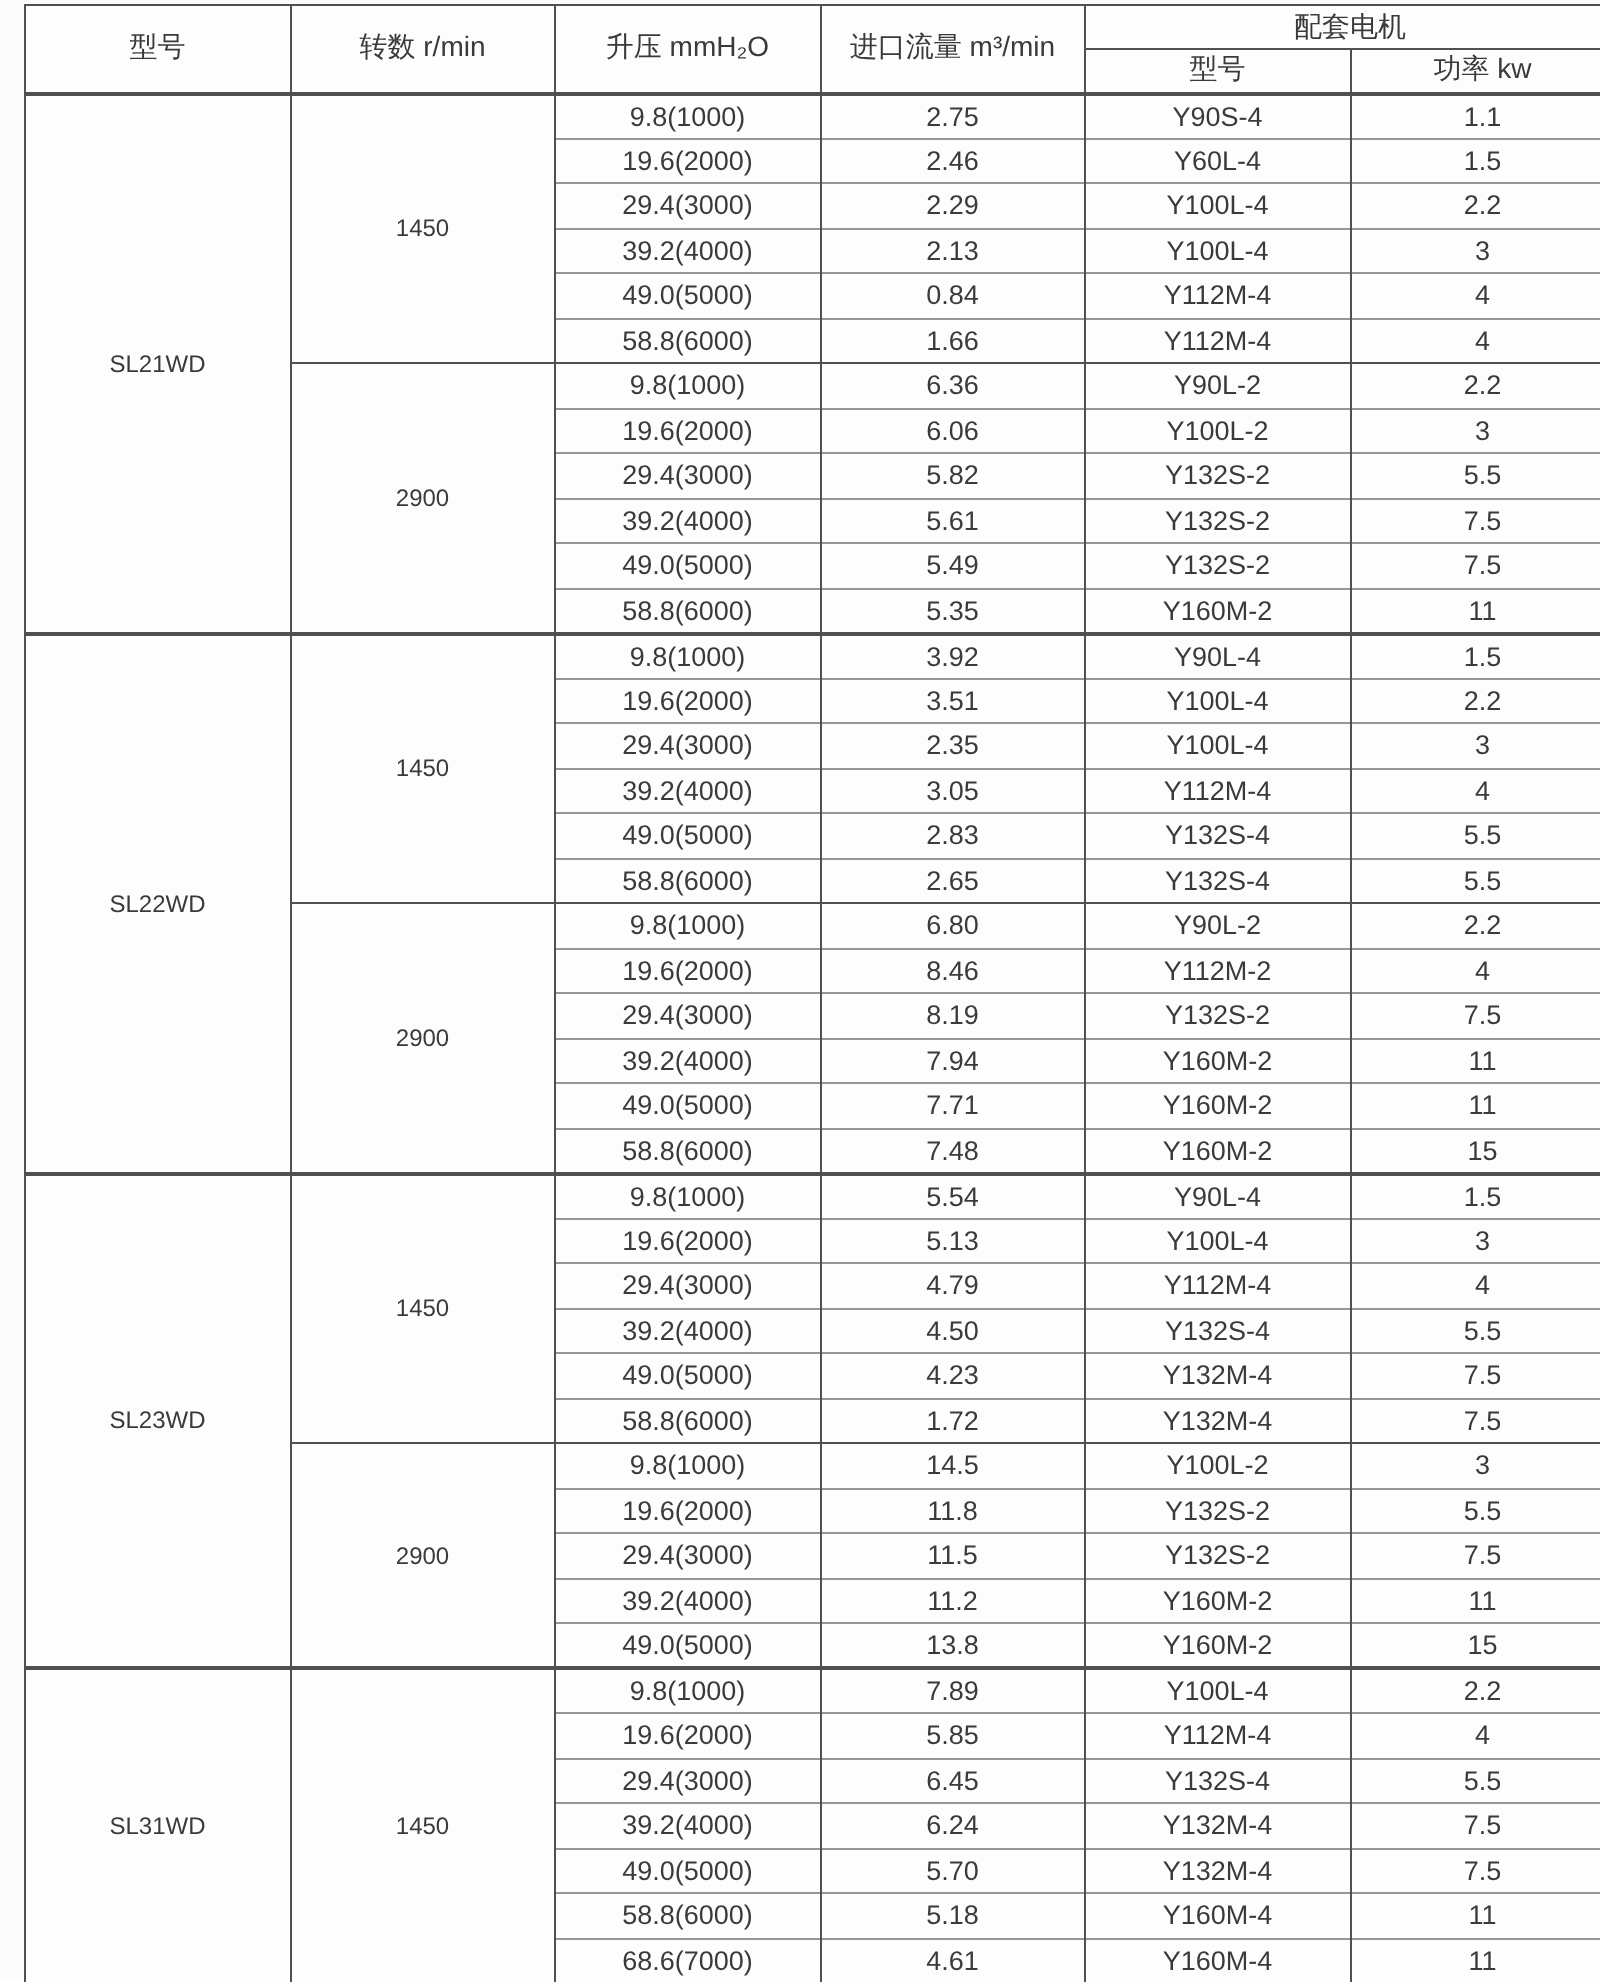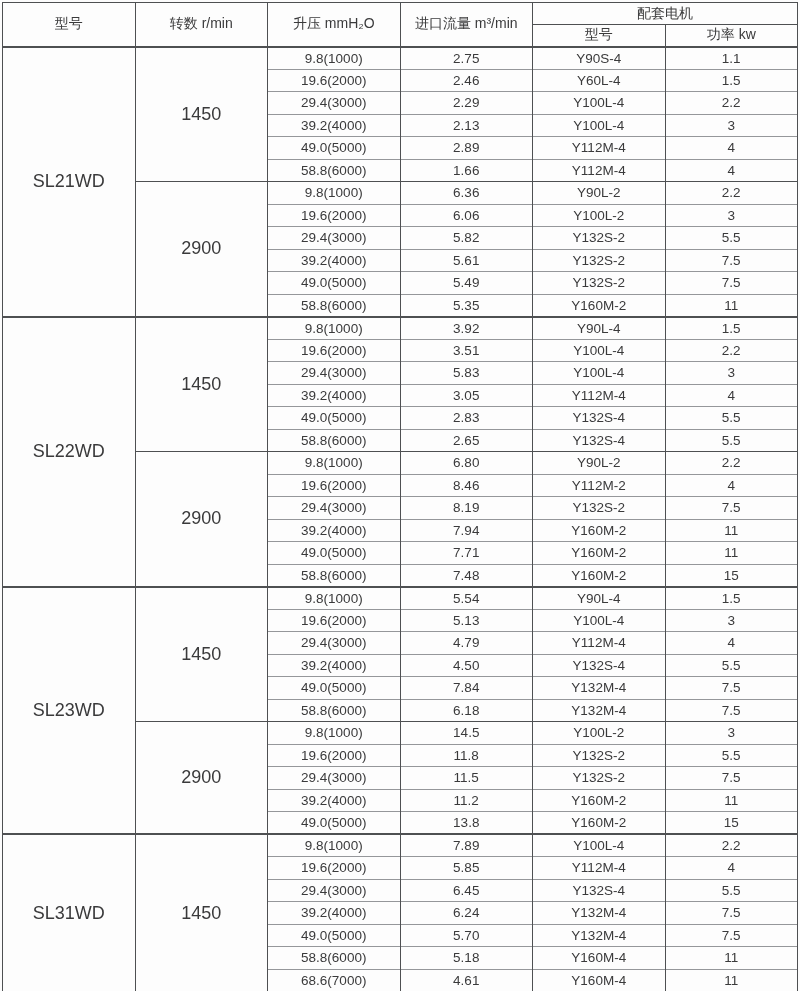--- a/index.html
+++ b/index.html
@@ -6,21 +6,21 @@
     margin: 0;
     padding: 0;
     background: #fcfcfc;
     font-family: "Liberation Sans", "DejaVu Sans", sans-serif;
     color: #3a3a3b;
   }
   .page {
     width: 800px;
     height: 991px;
     box-sizing: border-box;
-    padding: 2px 0 0 2px;
+    padding: 2px 0 0 12px;
     background: #fcfcfc;
   }
   table.spec-table {
     border-collapse: collapse;
     table-layout: fixed;
     width: 796px;
     border: 1px solid #4e5052;
     background: #fdfdfd;
   }
   col { width: 16.666%; }
@@ -39,21 +39,21 @@
     font-size: 14px;
     border-bottom: 1px solid #4e5052;
     background: #fdfdfd;
   }
   tbody tr { height: 22.5px; }
   td {
     font-size: 13.5px;
     border-top: 1px solid #95979a;
   }
   td.model-cell, td.speed-cell {
-    font-size: 18px;
+    font-size: 12px;
     border-top: 1px solid #4e5052;
   }
   tr.speed-start td { border-top: 1px solid #4e5052; }
   tr.model-start td { border-top: 2px solid #4e5052; }
 </style>
 </head>
 <body>
 
 <div class="page">
   <table class="spec-table">
@@ -100,21 +100,21 @@
           <td class="data-cell">2.2</td>
         </tr>
         <tr>
           <td class="data-cell">39.2(4000)</td>
           <td class="data-cell">2.13</td>
           <td class="data-cell">Y100L-4</td>
           <td class="data-cell">3</td>
         </tr>
         <tr>
           <td class="data-cell">49.0(5000)</td>
-          <td class="data-cell">2.89</td>
+          <td class="data-cell">0.84</td>
           <td class="data-cell">Y112M-4</td>
           <td class="data-cell">4</td>
         </tr>
         <tr>
           <td class="data-cell">58.8(6000)</td>
           <td class="data-cell">1.66</td>
           <td class="data-cell">Y112M-4</td>
           <td class="data-cell">4</td>
         </tr>
         <tr class="speed-start">
@@ -163,21 +163,21 @@
           <td class="data-cell">1.5</td>
         </tr>
         <tr>
           <td class="data-cell">19.6(2000)</td>
           <td class="data-cell">3.51</td>
           <td class="data-cell">Y100L-4</td>
           <td class="data-cell">2.2</td>
         </tr>
         <tr>
           <td class="data-cell">29.4(3000)</td>
-          <td class="data-cell">5.83</td>
+          <td class="data-cell">2.35</td>
           <td class="data-cell">Y100L-4</td>
           <td class="data-cell">3</td>
         </tr>
         <tr>
           <td class="data-cell">39.2(4000)</td>
           <td class="data-cell">3.05</td>
           <td class="data-cell">Y112M-4</td>
           <td class="data-cell">4</td>
         </tr>
         <tr>
@@ -250,27 +250,27 @@
           <td class="data-cell">4</td>
         </tr>
         <tr>
           <td class="data-cell">39.2(4000)</td>
           <td class="data-cell">4.50</td>
           <td class="data-cell">Y132S-4</td>
           <td class="data-cell">5.5</td>
         </tr>
         <tr>
           <td class="data-cell">49.0(5000)</td>
-          <td class="data-cell">7.84</td>
+          <td class="data-cell">4.23</td>
           <td class="data-cell">Y132M-4</td>
           <td class="data-cell">7.5</td>
         </tr>
         <tr>
           <td class="data-cell">58.8(6000)</td>
-          <td class="data-cell">6.18</td>
+          <td class="data-cell">1.72</td>
           <td class="data-cell">Y132M-4</td>
           <td class="data-cell">7.5</td>
         </tr>
         <tr class="speed-start">
           <td class="speed-cell" rowspan="5">2900</td>
           <td class="data-cell">9.8(1000)</td>
           <td class="data-cell">14.5</td>
           <td class="data-cell">Y100L-2</td>
           <td class="data-cell">3</td>
         </tr>

